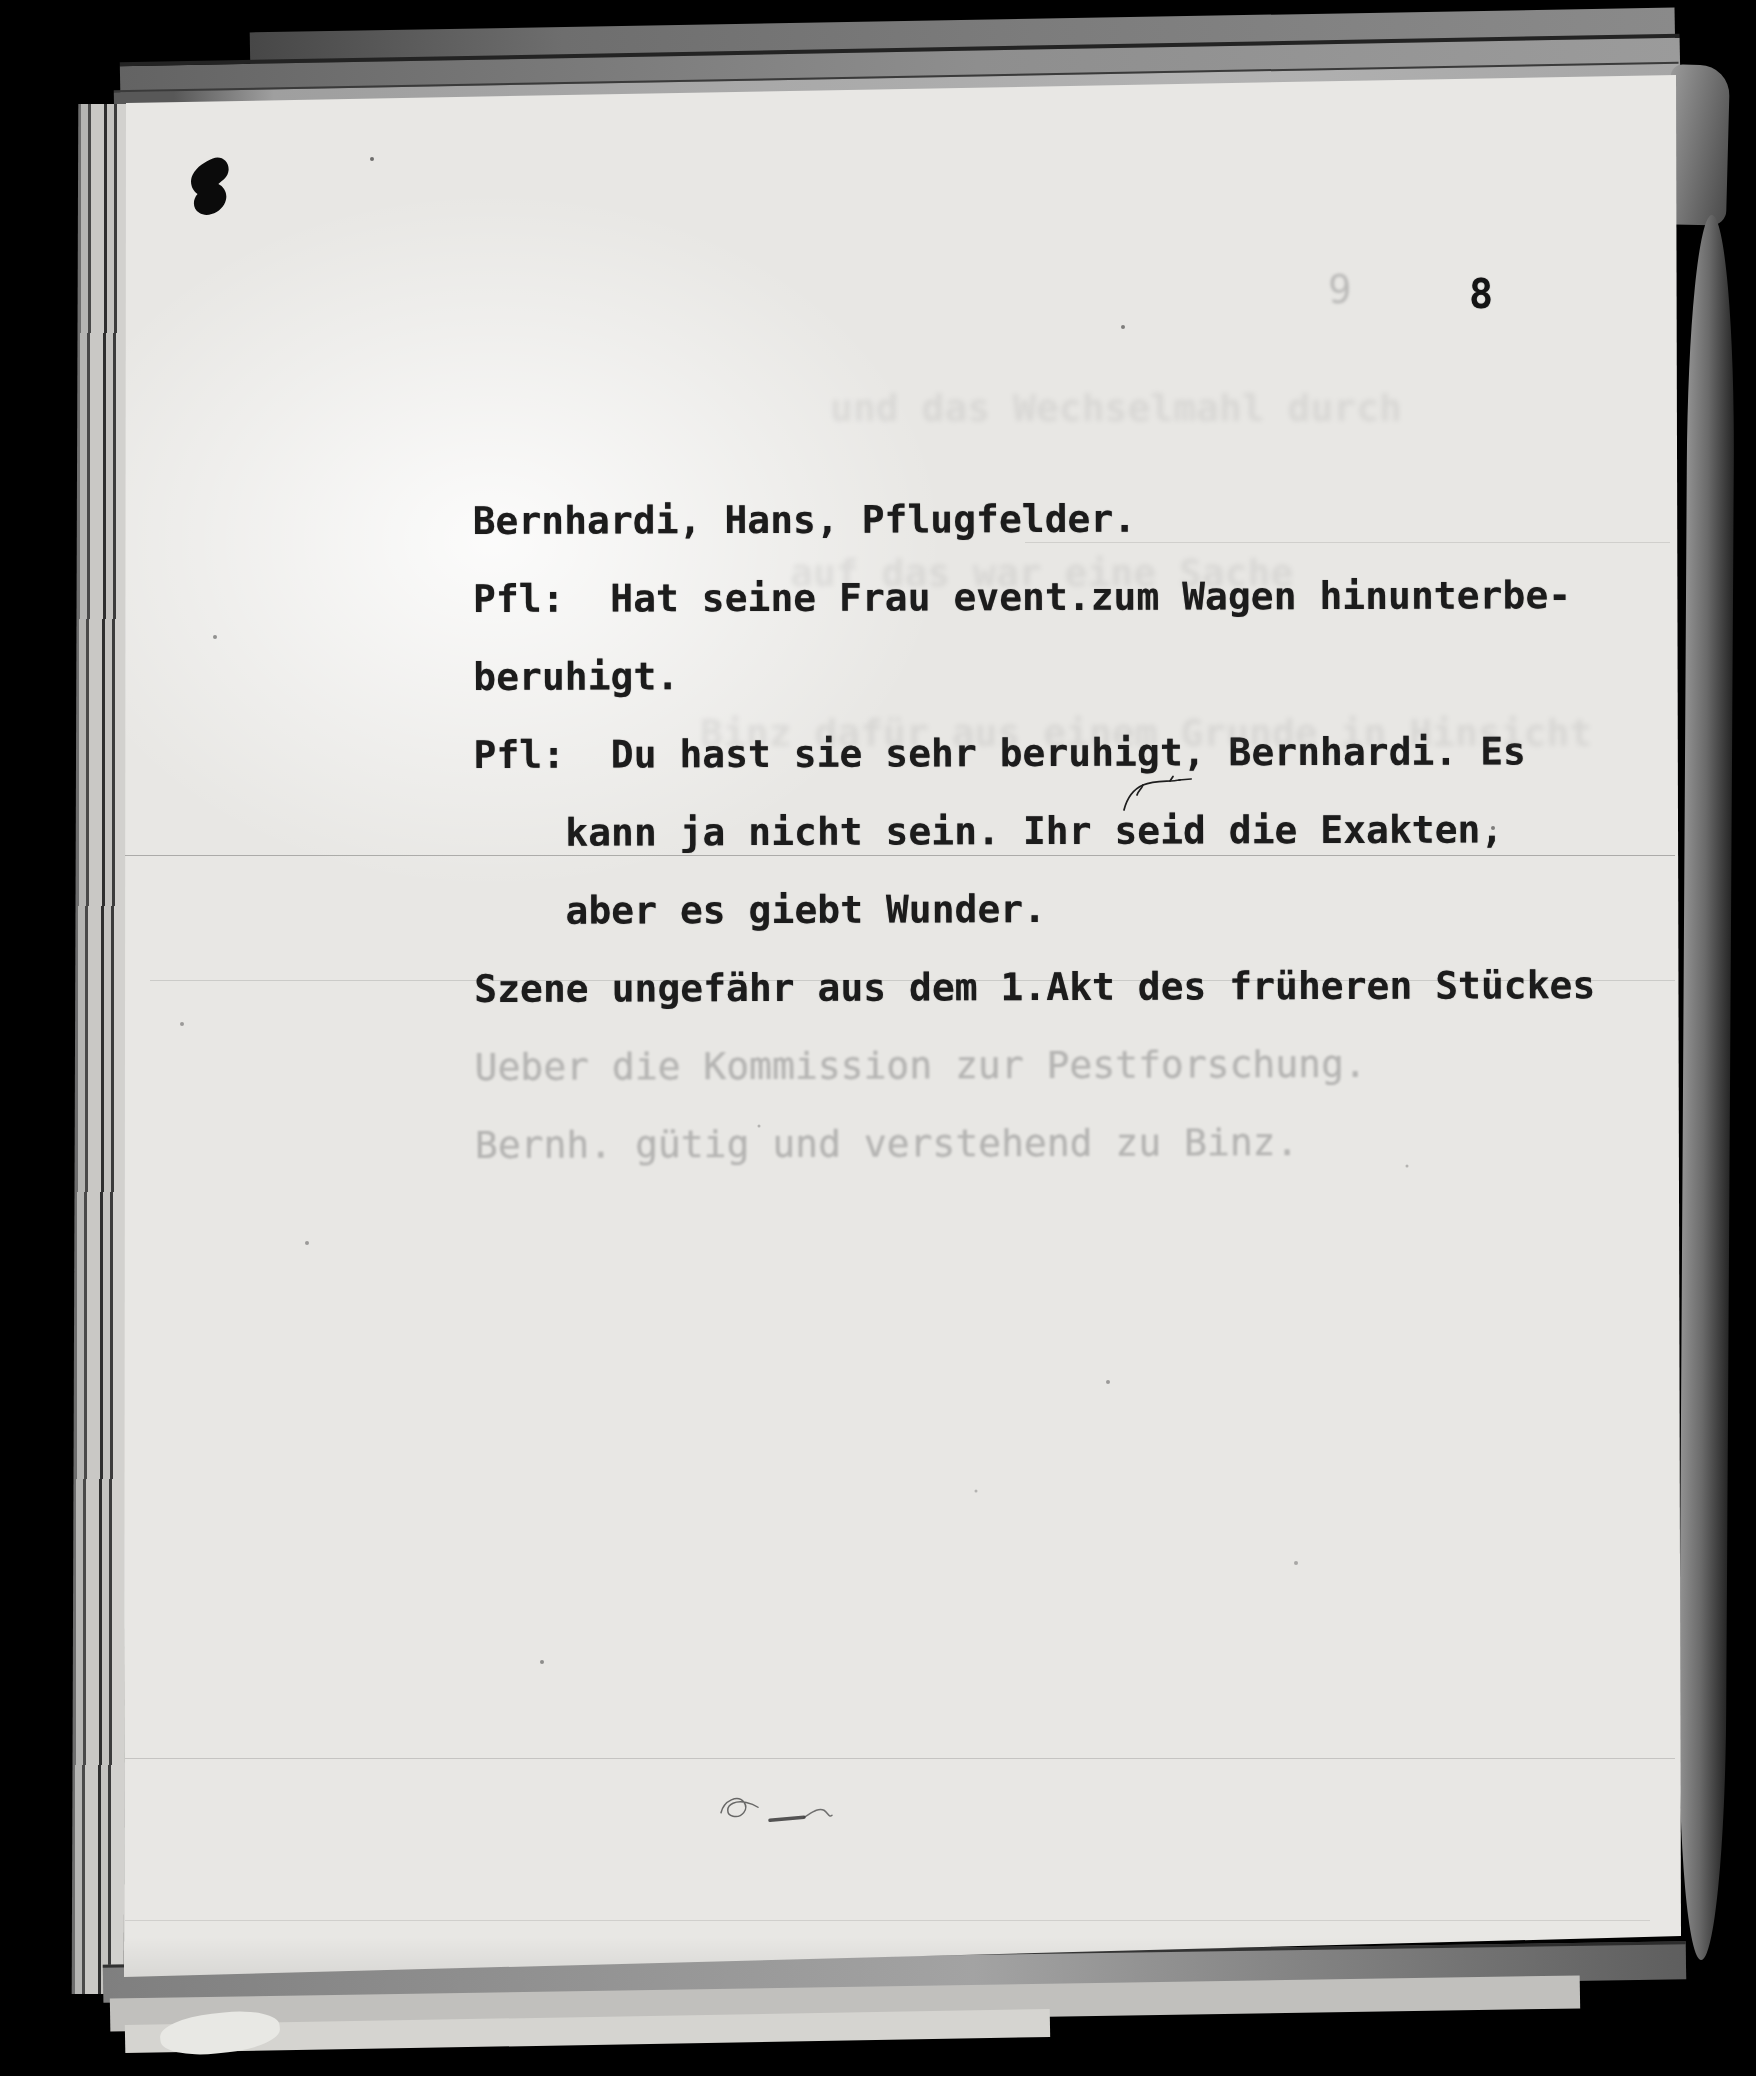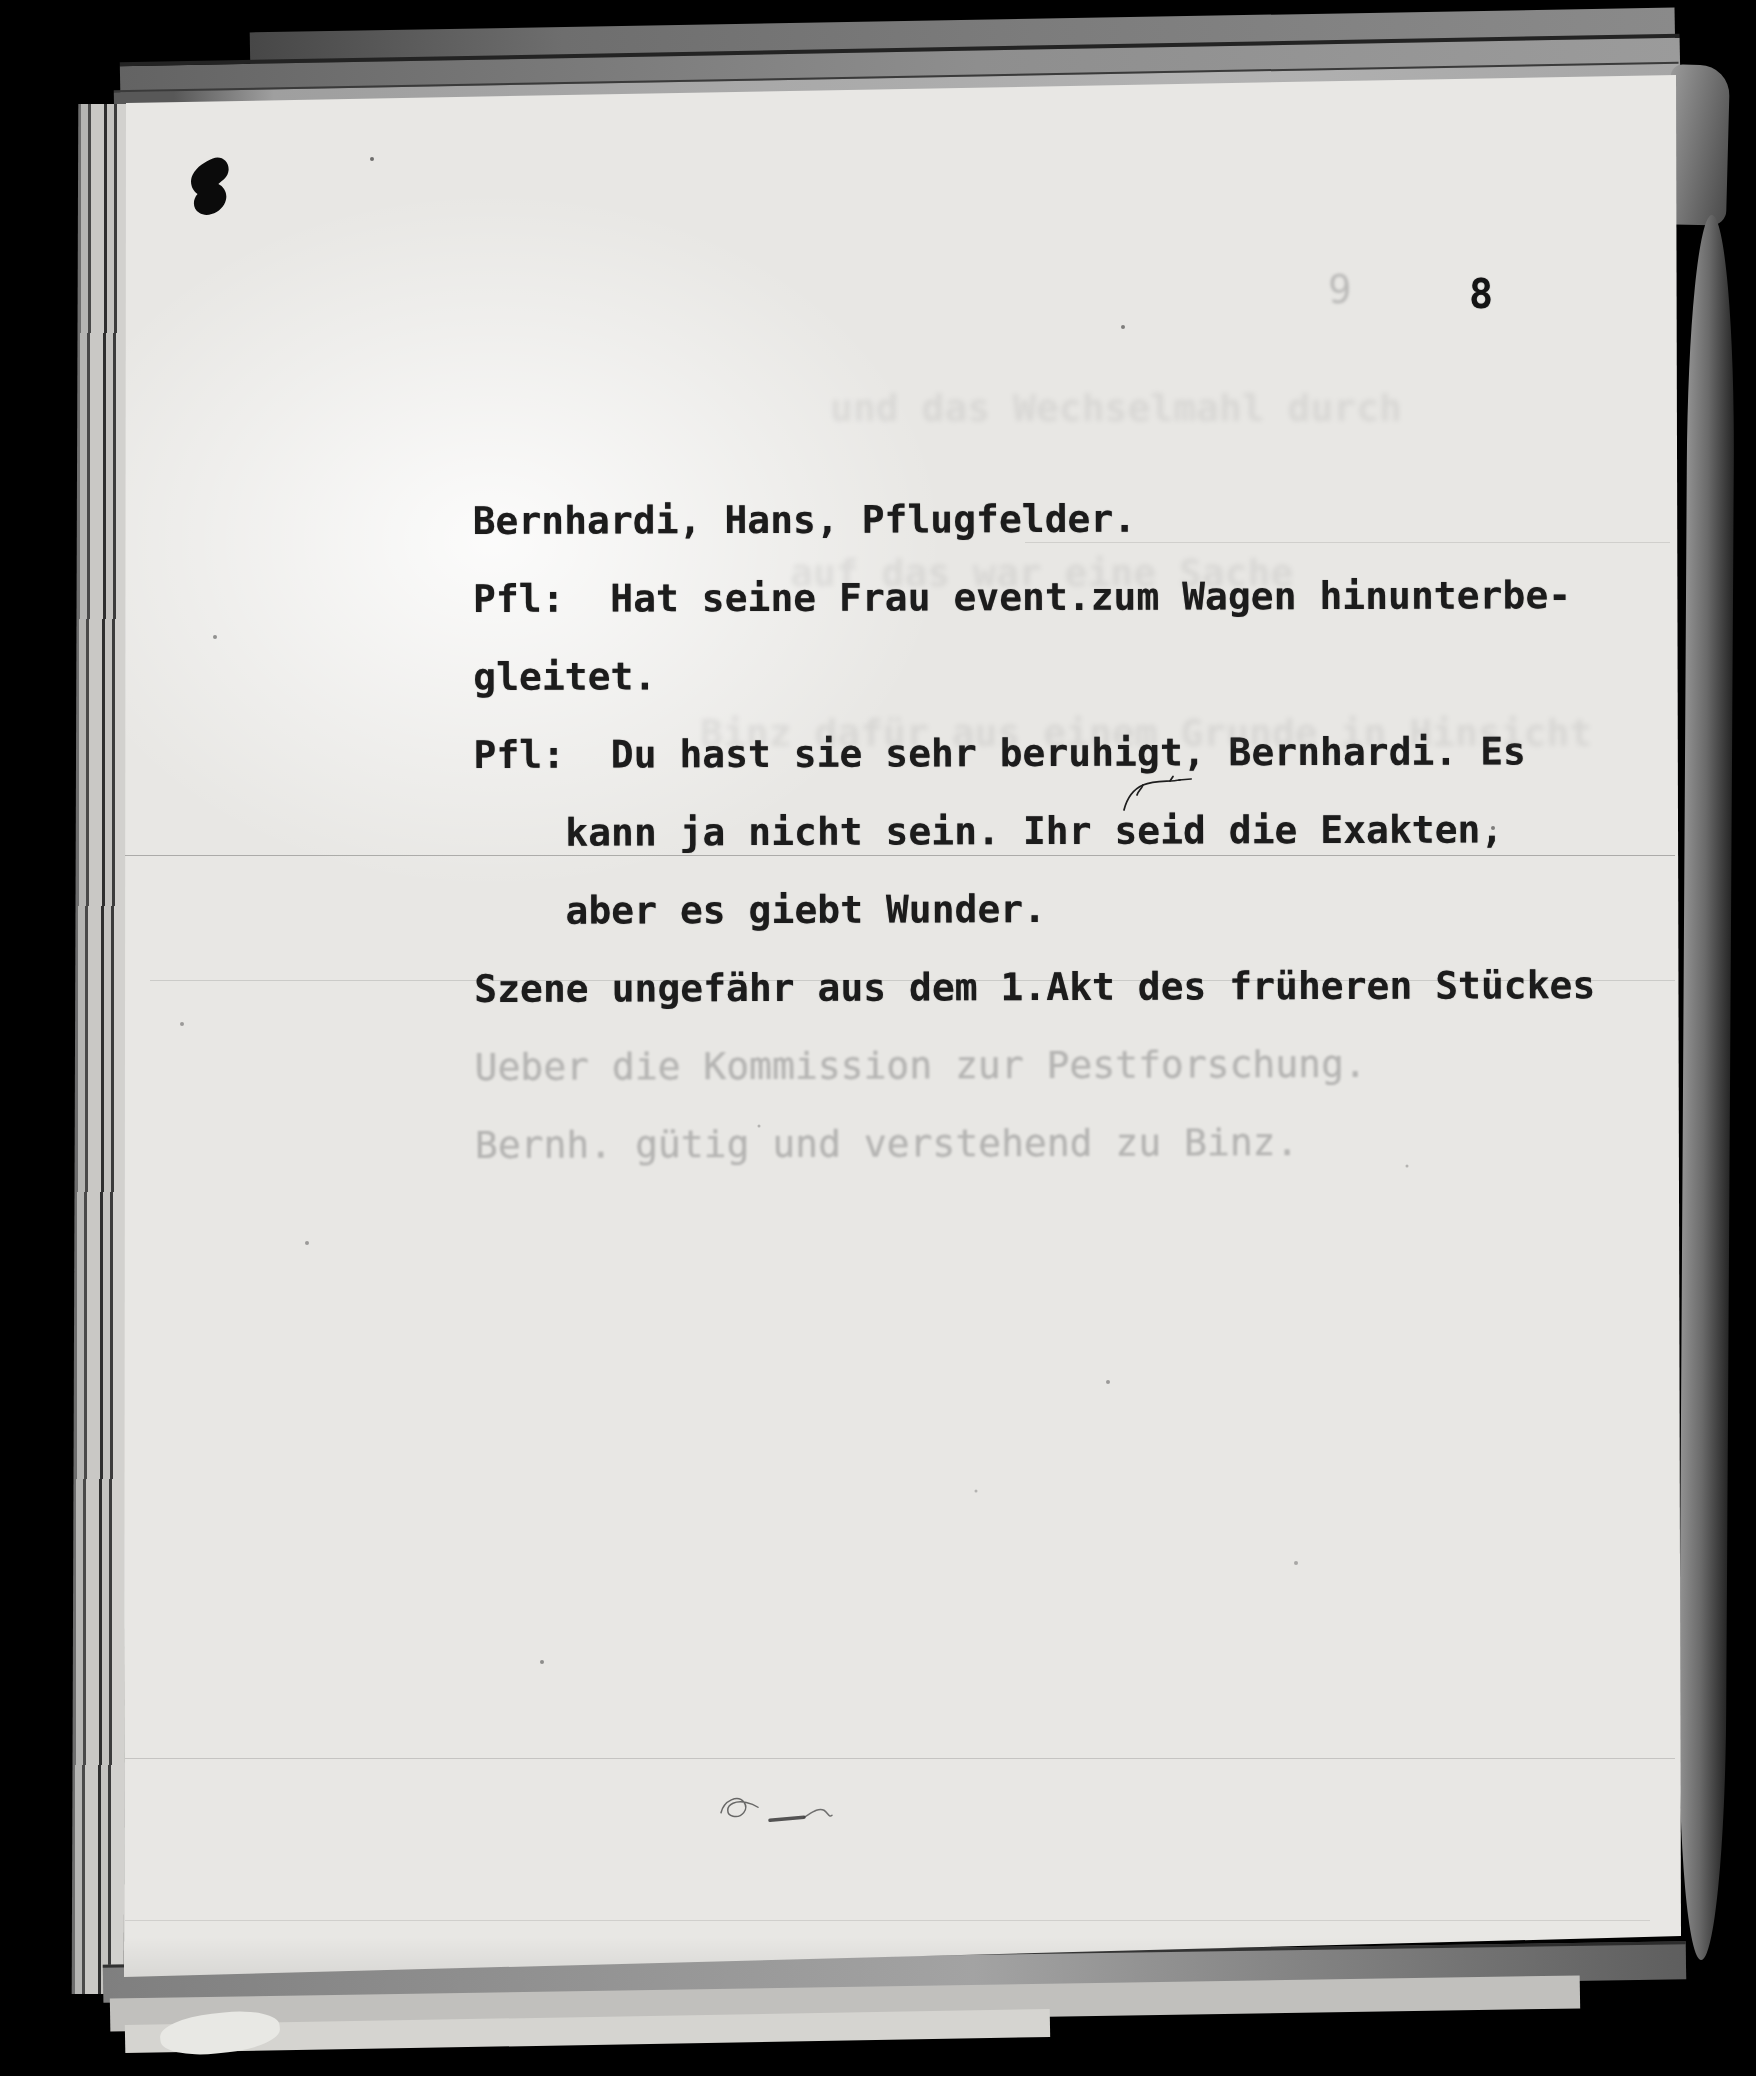--- a/index.html
+++ b/index.html
@@ -110,21 +110,21 @@
     <svg class="tack" viewBox="0 0 100 132">
       <path fill="#0b0b0b" transform="rotate(-8 50 66)" d="M62 6 C80 2 94 16 90 34 C87 47 76 52 66 58 C78 66 84 84 72 100 C60 116 34 122 20 110 C8 100 10 82 22 72 C12 64 8 46 18 32 C28 18 46 10 62 6 Z"></path>
     </svg>
 
     <div class="ghostnum">9</div>
     <div class="pagenum">8</div>
 
     <div class="typed">
       <div class="tline">Bernhardi, Hans, Pflugfelder.</div>
       <div class="tline">Pfl:  Hat seine Frau event.zum Wagen hinunterbe-</div>
-      <div class="tline">gleitet.</div>
+      <div class="tline">beruhigt.</div>
       <div class="tline">Pfl:  Du hast sie sehr beruhigt, Bernhardi. Es</div>
       <div class="tline">    kann ja nicht sein. Ihr seid die Exakten,</div>
       <div class="tline">    aber es giebt Wunder.</div>
       <div class="tline">Szene ungefähr aus dem 1.Akt des früheren Stückes</div>
       <div class="tline ghost">Ueber die Kommission zur Pestforschung.</div>
       <div class="tline ghost">Bernh. gütig und verstehend zu Binz.</div>
     </div>
 
     <div class="frag f1">und das Wechselmahl durch</div>
     <div class="frag f2">auf das war eine Sache</div>

